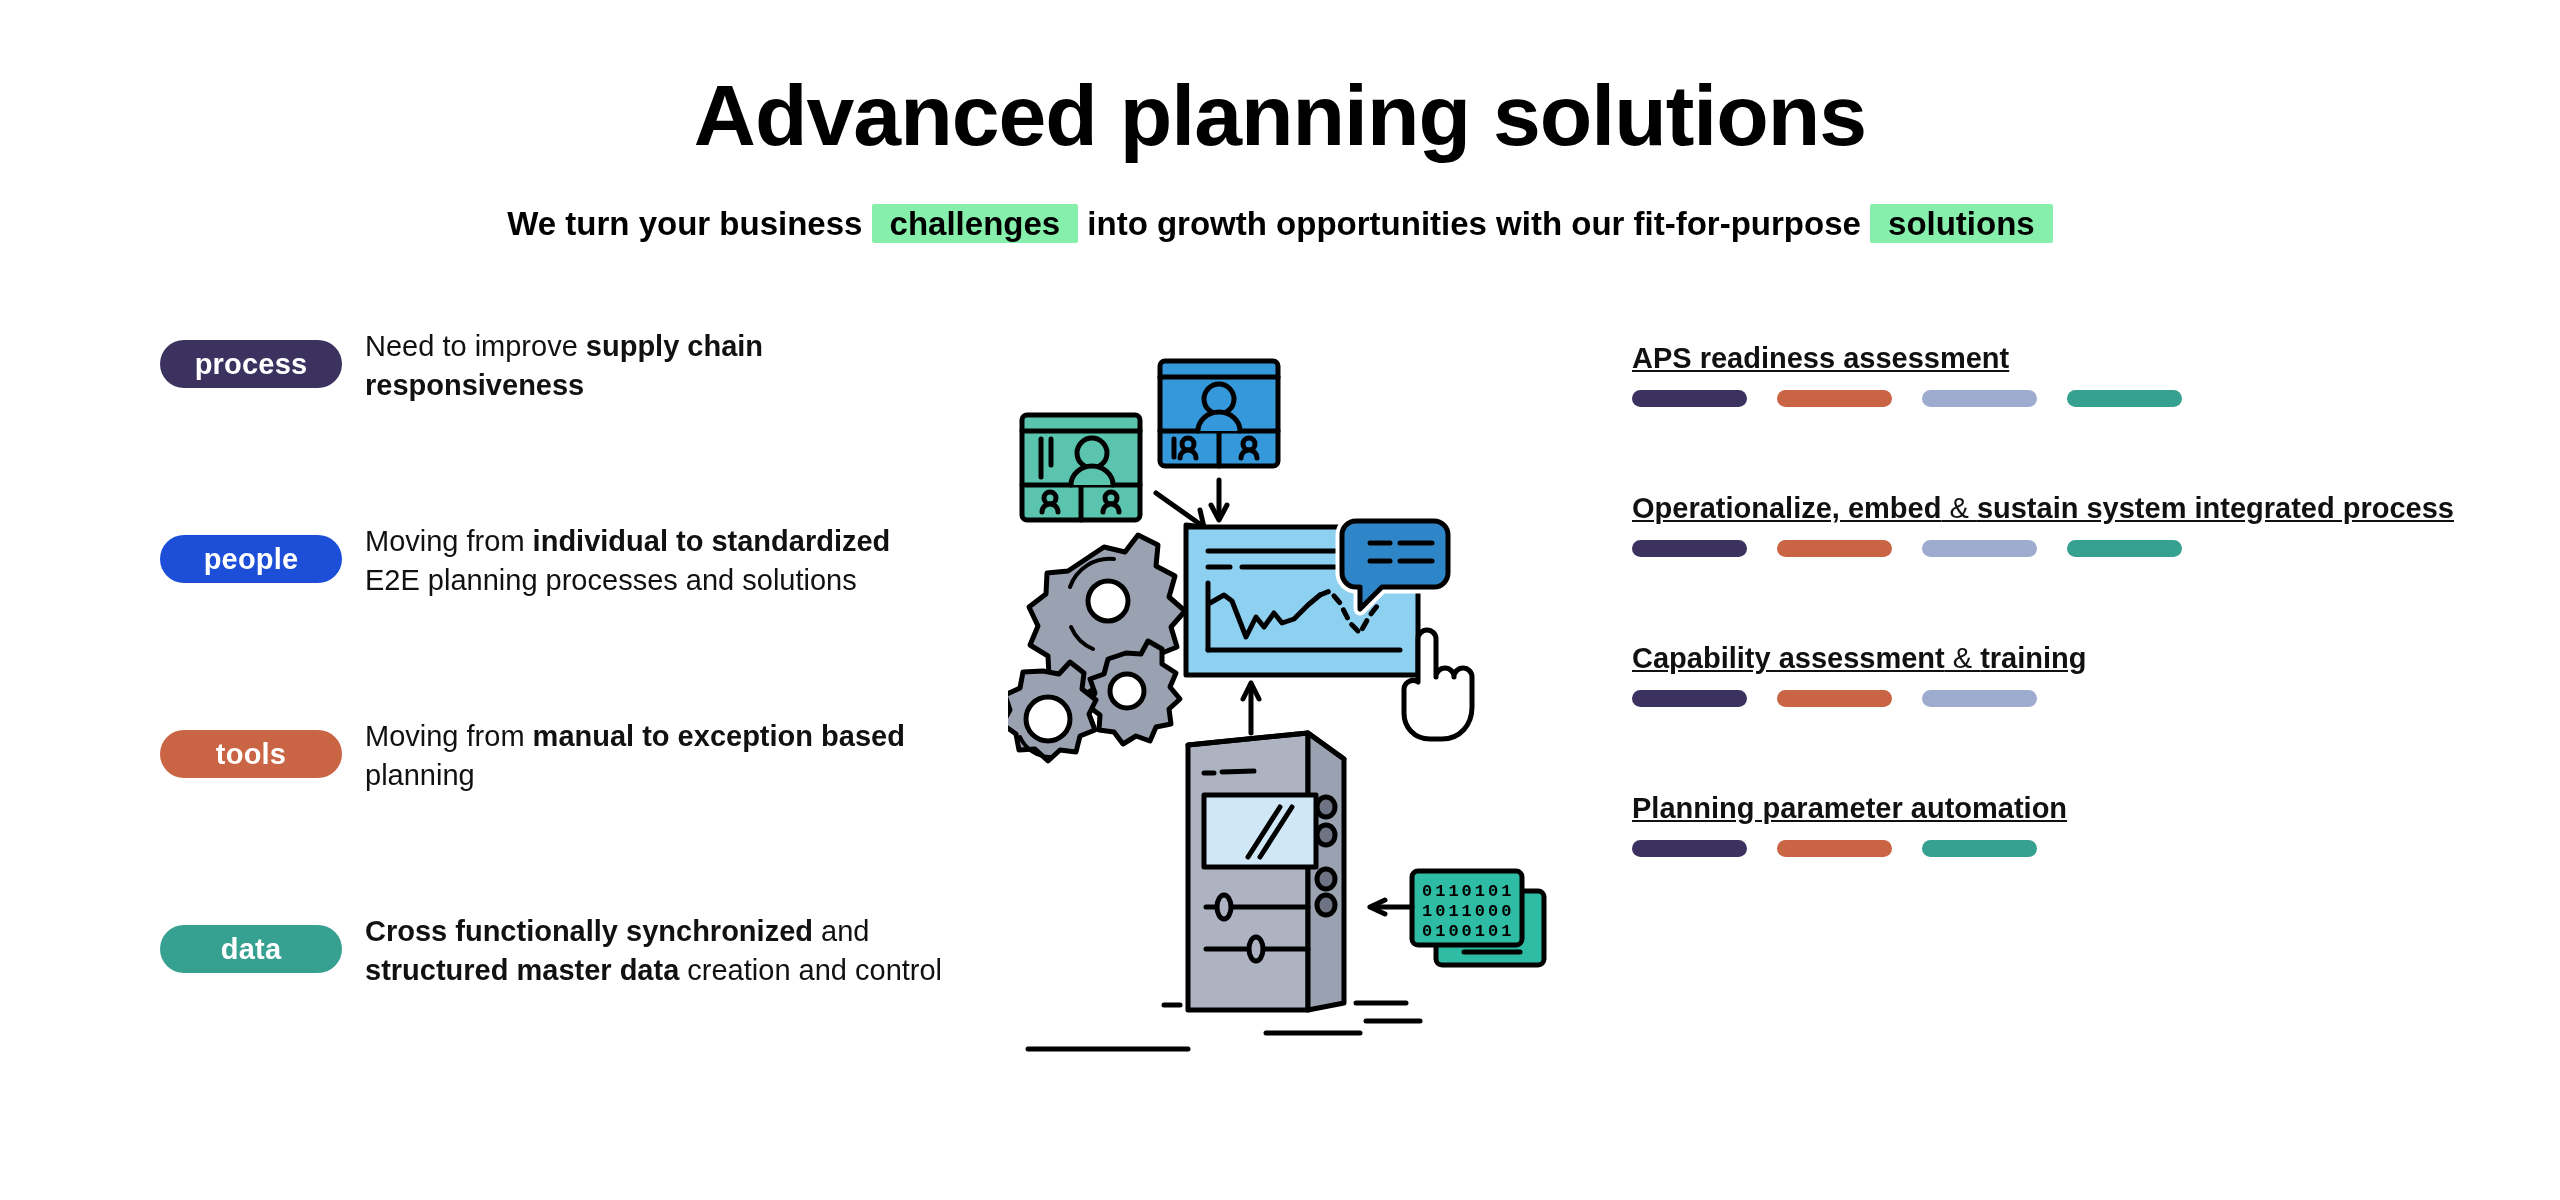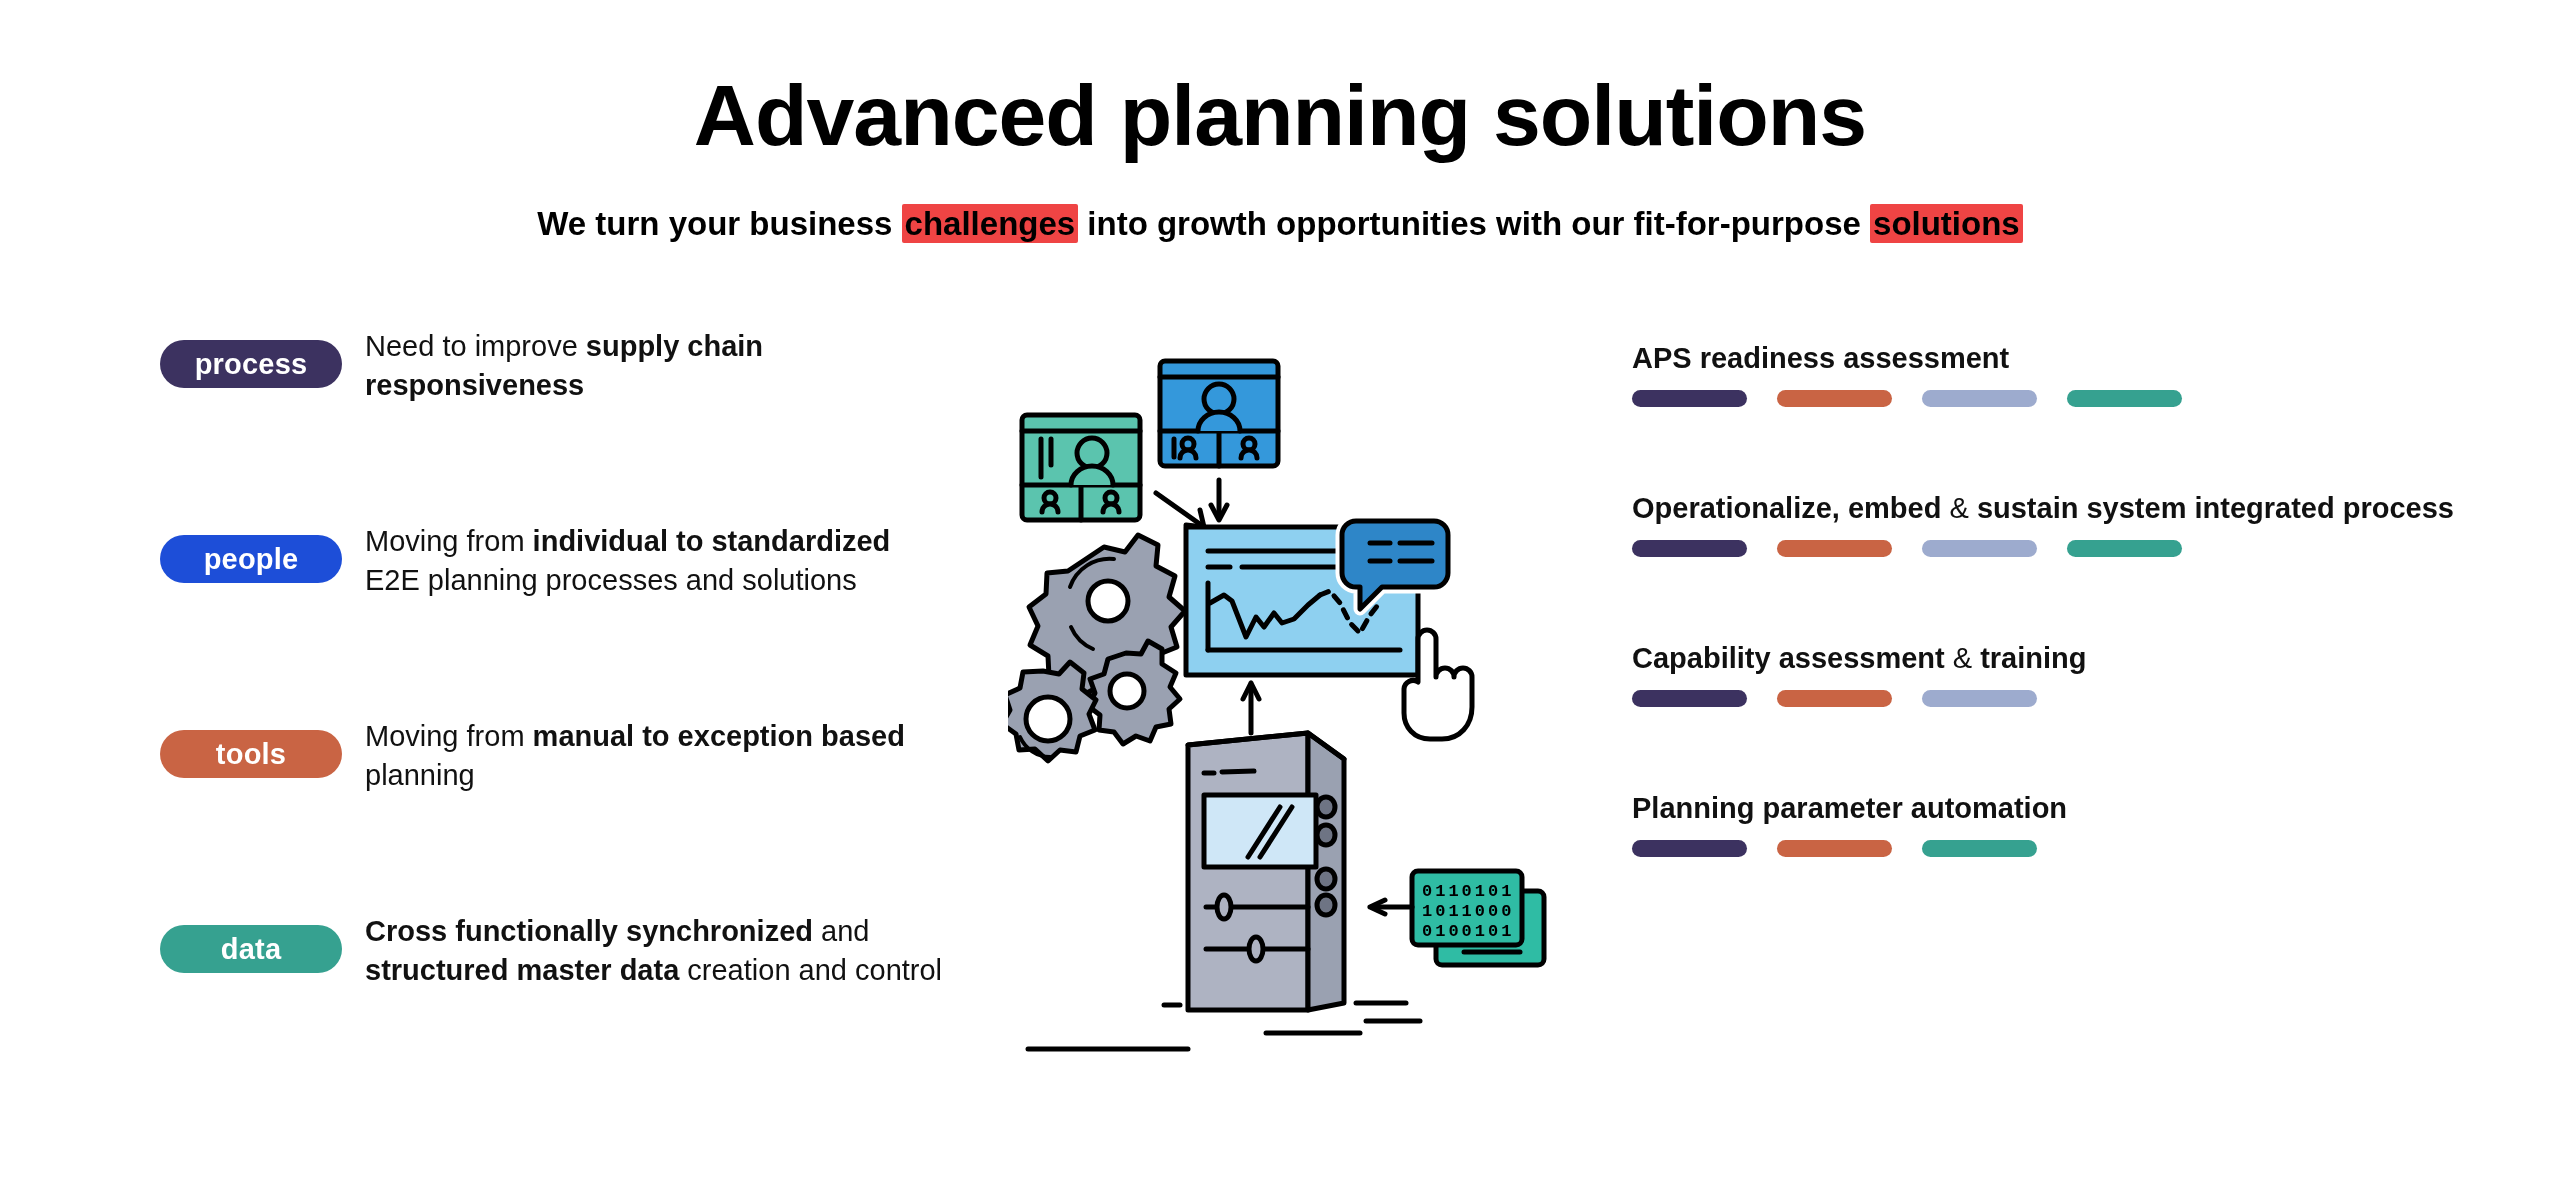--- a/index.html
+++ b/index.html
@@ -18,41 +18,41 @@
     position:absolute;left:0;top:70px;width:2560px;
     text-align:center;
     font-size:86px;font-weight:bold;letter-spacing:-1px;
     color:#000000;line-height:1.05;
   }
   .subtitle{
     position:absolute;left:0;top:205px;width:2560px;
     text-align:center;
     font-size:33px;font-weight:bold;color:#000000;
   }
-  .hl{background:#ef4444;padding:1px 3px;border-radius:2px;}
+  .hl{background:#86efac;padding:1px 18px;border-radius:2px;}
 
   
   .left-col{position:absolute;left:160px;top:340px;width:790px;}
   .lrow{position:relative;height:195px;}
   .pill{
     position:absolute;left:0;top:0;
     width:182px;height:48px;border-radius:26px;
     color:#ffffff;font-size:29px;font-weight:bold;
     display:flex;align-items:center;justify-content:center;
     letter-spacing:.2px;
   }
   .ltext{
     position:absolute;left:205px;top:-13px;width:580px;
     font-size:29px;line-height:1.33;color:#111;
   }
   .ltext b{font-weight:bold;}
 
   
   .right-col{position:absolute;left:1632px;top:340px;width:820px;}
-  .rrow{position:relative;height:150px;}
+  .rrow{position:relative;height:150px;text-decoration:underline;}
   .rtitle{font-size:29px;line-height:1.25;color:#111;white-space:nowrap;}
   .rtitle b{font-weight:bold;}
   .bars{position:absolute;left:0;top:50px;display:flex;gap:30px;}
   .bar{width:115px;height:17px;border-radius:9px;}
 
   
   .art{position:absolute;left:1008px;top:355px;width:640px;height:720px;}
   .art svg{display:block;width:640px;height:720px;}
 </style>
 </head>

